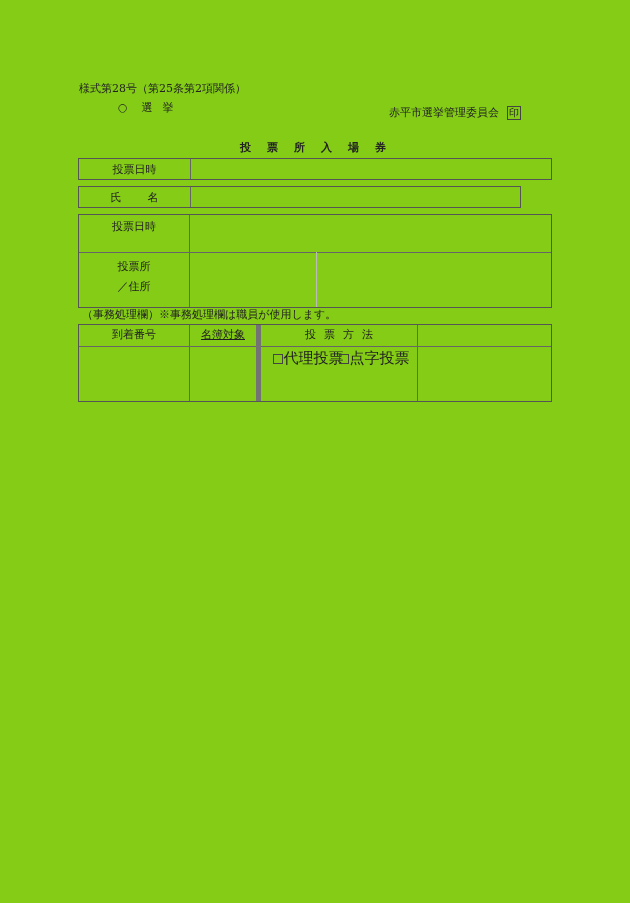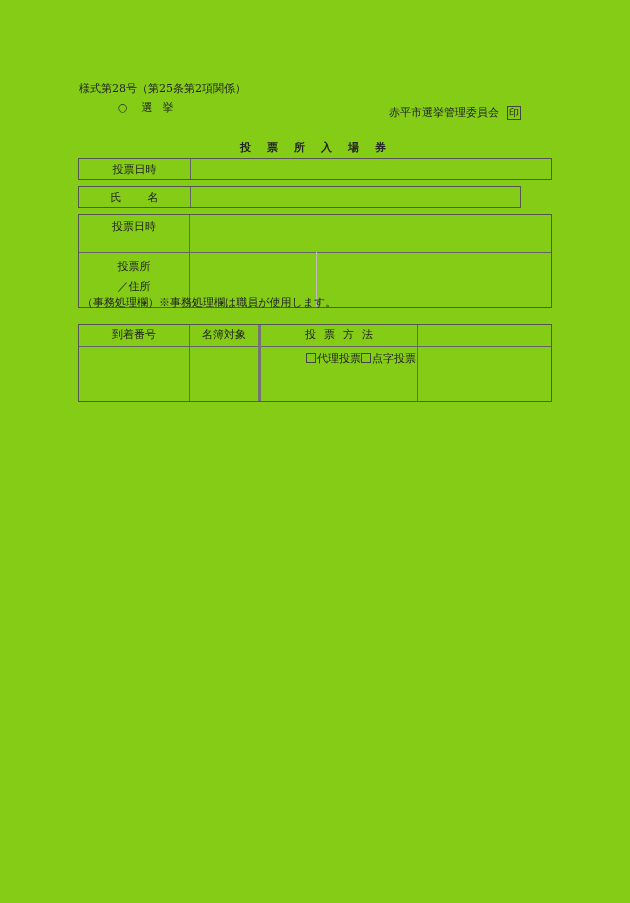--- a/index.html
+++ b/index.html
@@ -89,21 +89,21 @@
       padding-top: 5px;
       box-sizing: border-box;
       line-height: 20px;
     }
     .row-place .sub-divider {
       position: absolute;
       left: 237px; top: 0; bottom: 0;
       border-left: 1px solid #bbb;
     }
 
-    .office-note { left: 82px; top: 296px; }
+    .office-note { left: 82px; top: 308px; }
 
     .office-table {
       position: absolute;
       left: 78px; top: 324px;
       width: 474px; height: 78px;
       border: 1px solid #555;
       box-sizing: border-box;
       padding-left: 18px;
     }
     .ot-head {
@@ -111,33 +111,33 @@
       border-bottom: 1px solid #666;
     }
     .ot-col {
       position: absolute; top: 0; bottom: 0;
       font-size: 11px;
       text-align: center;
       line-height: 20px;
       box-sizing: border-box;
     }
     .ot-col.c1 { left: 0; width: 111px; border-right: 1px solid #666; }
-    .ot-col.c2 { left: 111px; width: 71px; border-right: 3px solid #737373; }
+    .ot-col.c2 { left: 111px; width: 71px; border-right: 5px solid #737373; text-decoration: underline; }
     .ot-col.c3 { left: 182px; width: 157px; border-right: 1px solid #666; }
     .ot-col.c4 { left: 339px; right: 0; }
     .ot-body {
       position: absolute; left: 0; top: 21px; right: 0; bottom: 0;
     }
     .method-options {
       position: absolute;
       left: 5px; top: 3px;
       width: 150px;
-      font-size: 11px;
+      font-size: 15px;
       line-height: 19px;
-      text-align: right;
+      text-align: center;
     }
     .method-row { white-space: nowrap; }
     .opt { display: inline-block; }
     .opt.a { width: 66px; }
     .cb {
       display: inline-block;
       width: 8px; height: 8px;
       border: 1px solid #444;
       margin-right: 1px;
       vertical-align: -1px;

